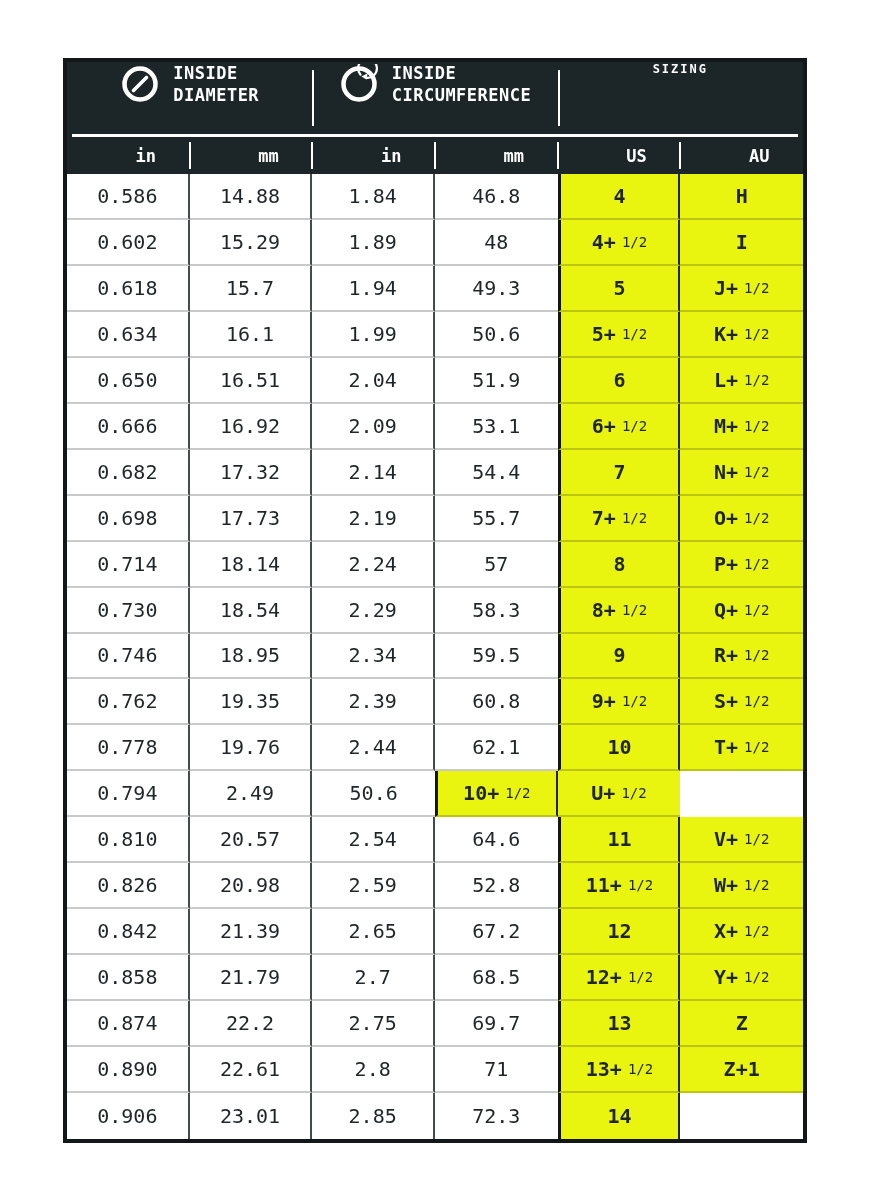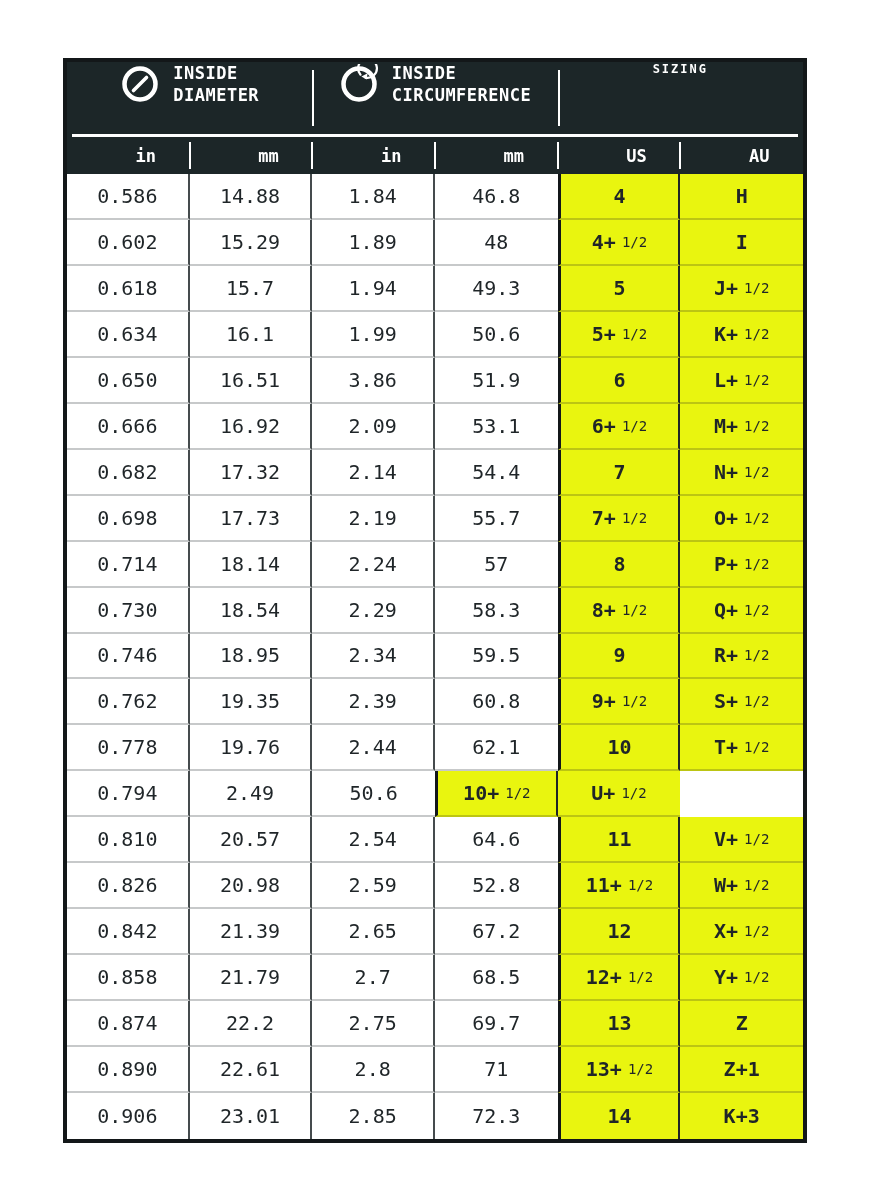--- a/index.html
+++ b/index.html
@@ -169,21 +169,21 @@
           </div>
     <div class="cell size au">
             <span class="main">K+</span>
             <span class="frac">1/2</span>
           </div>
   </div>
 
   <div class="row">
     <div class="cell">0.650</div>
     <div class="cell">16.51</div>
-    <div class="cell">3.86</div>
+    <div class="cell">2.04</div>
     <div class="cell c4">51.9</div>
     <div class="cell size us">
             <span class="main">6</span>
           </div>
     <div class="cell size au">
             <span class="main">L+</span>
             <span class="frac">1/2</span>
           </div>
   </div>
 
@@ -403,19 +403,16 @@
   </div>
 
   <div class="row">
     <div class="cell">0.906</div>
     <div class="cell">23.01</div>
     <div class="cell">2.85</div>
     <div class="cell c4">72.3</div>
     <div class="cell size us">
             <span class="main">14</span>
           </div>
-    <div class="cell size au">
-            <span class="main">K+3</span>
-          </div>
   </div>
 </div>
   </div>
 </div>
 
 </body></html>

